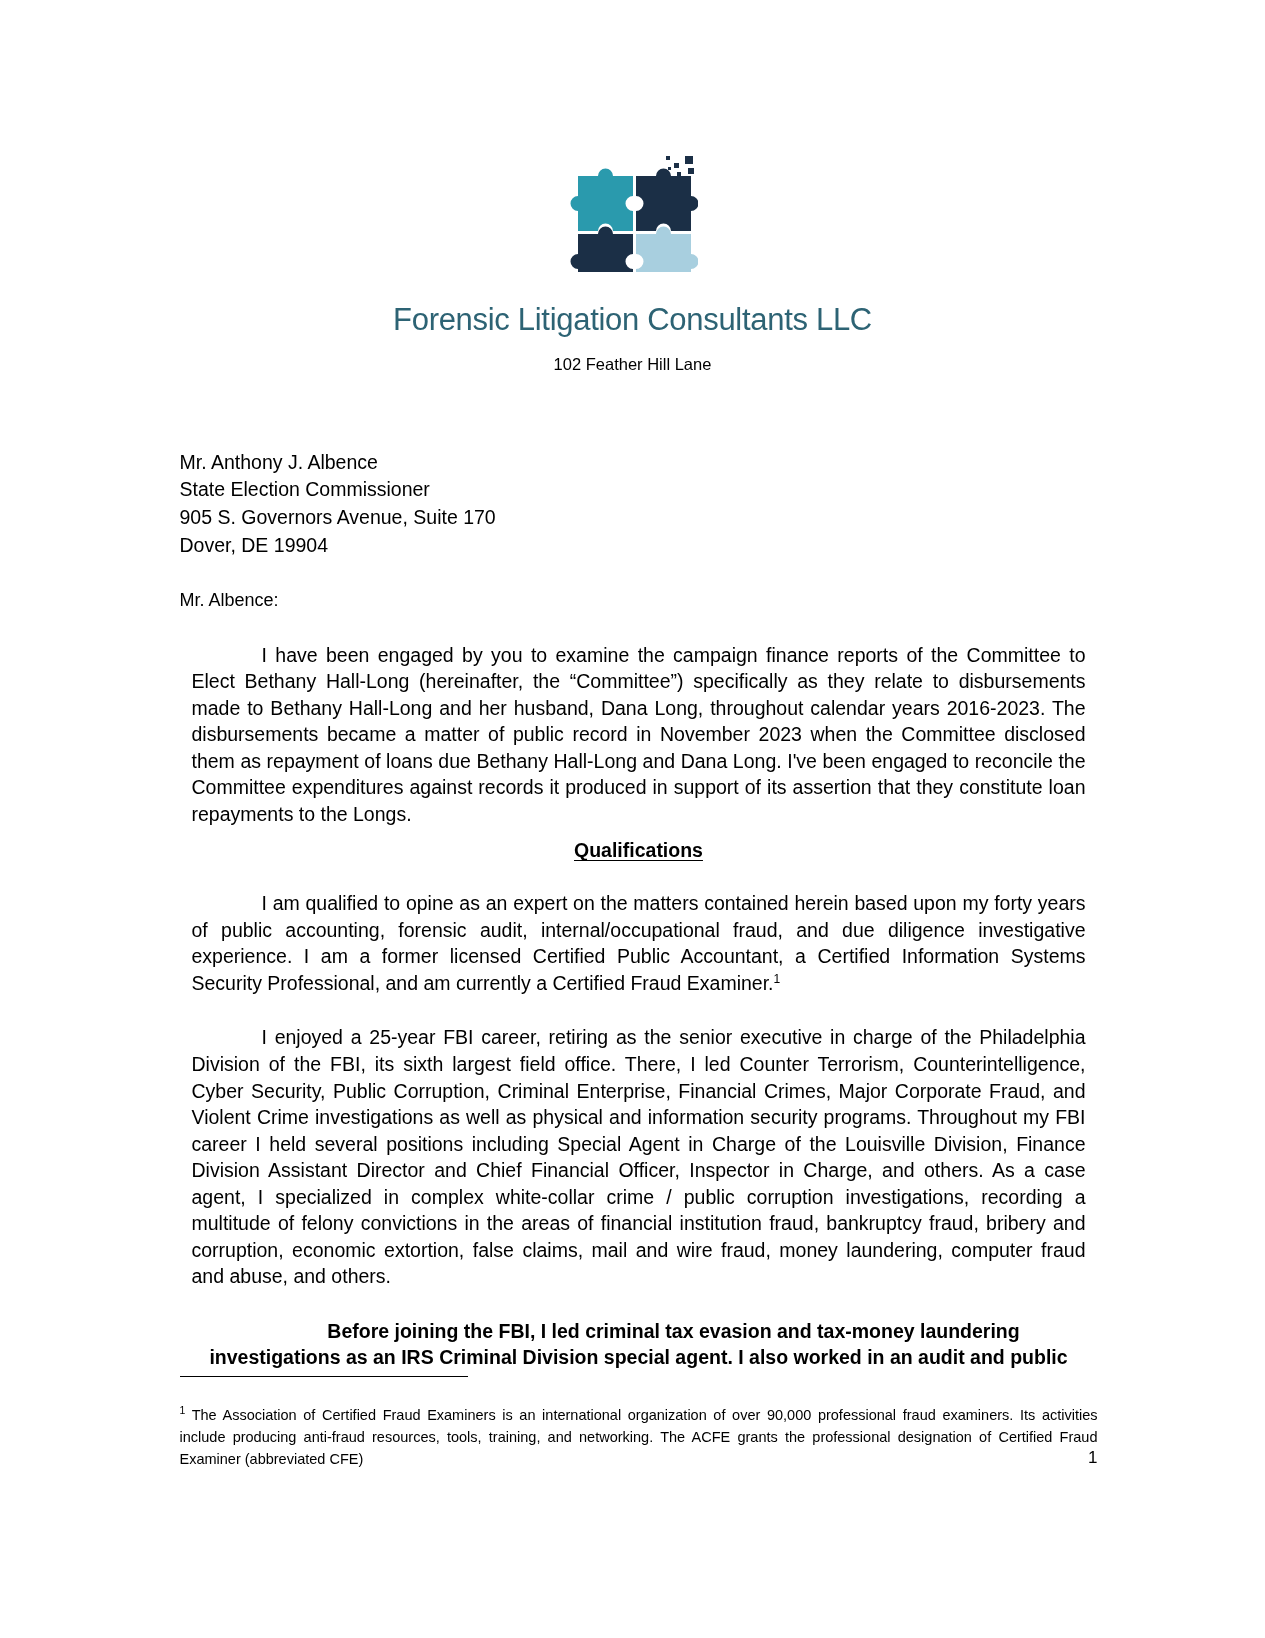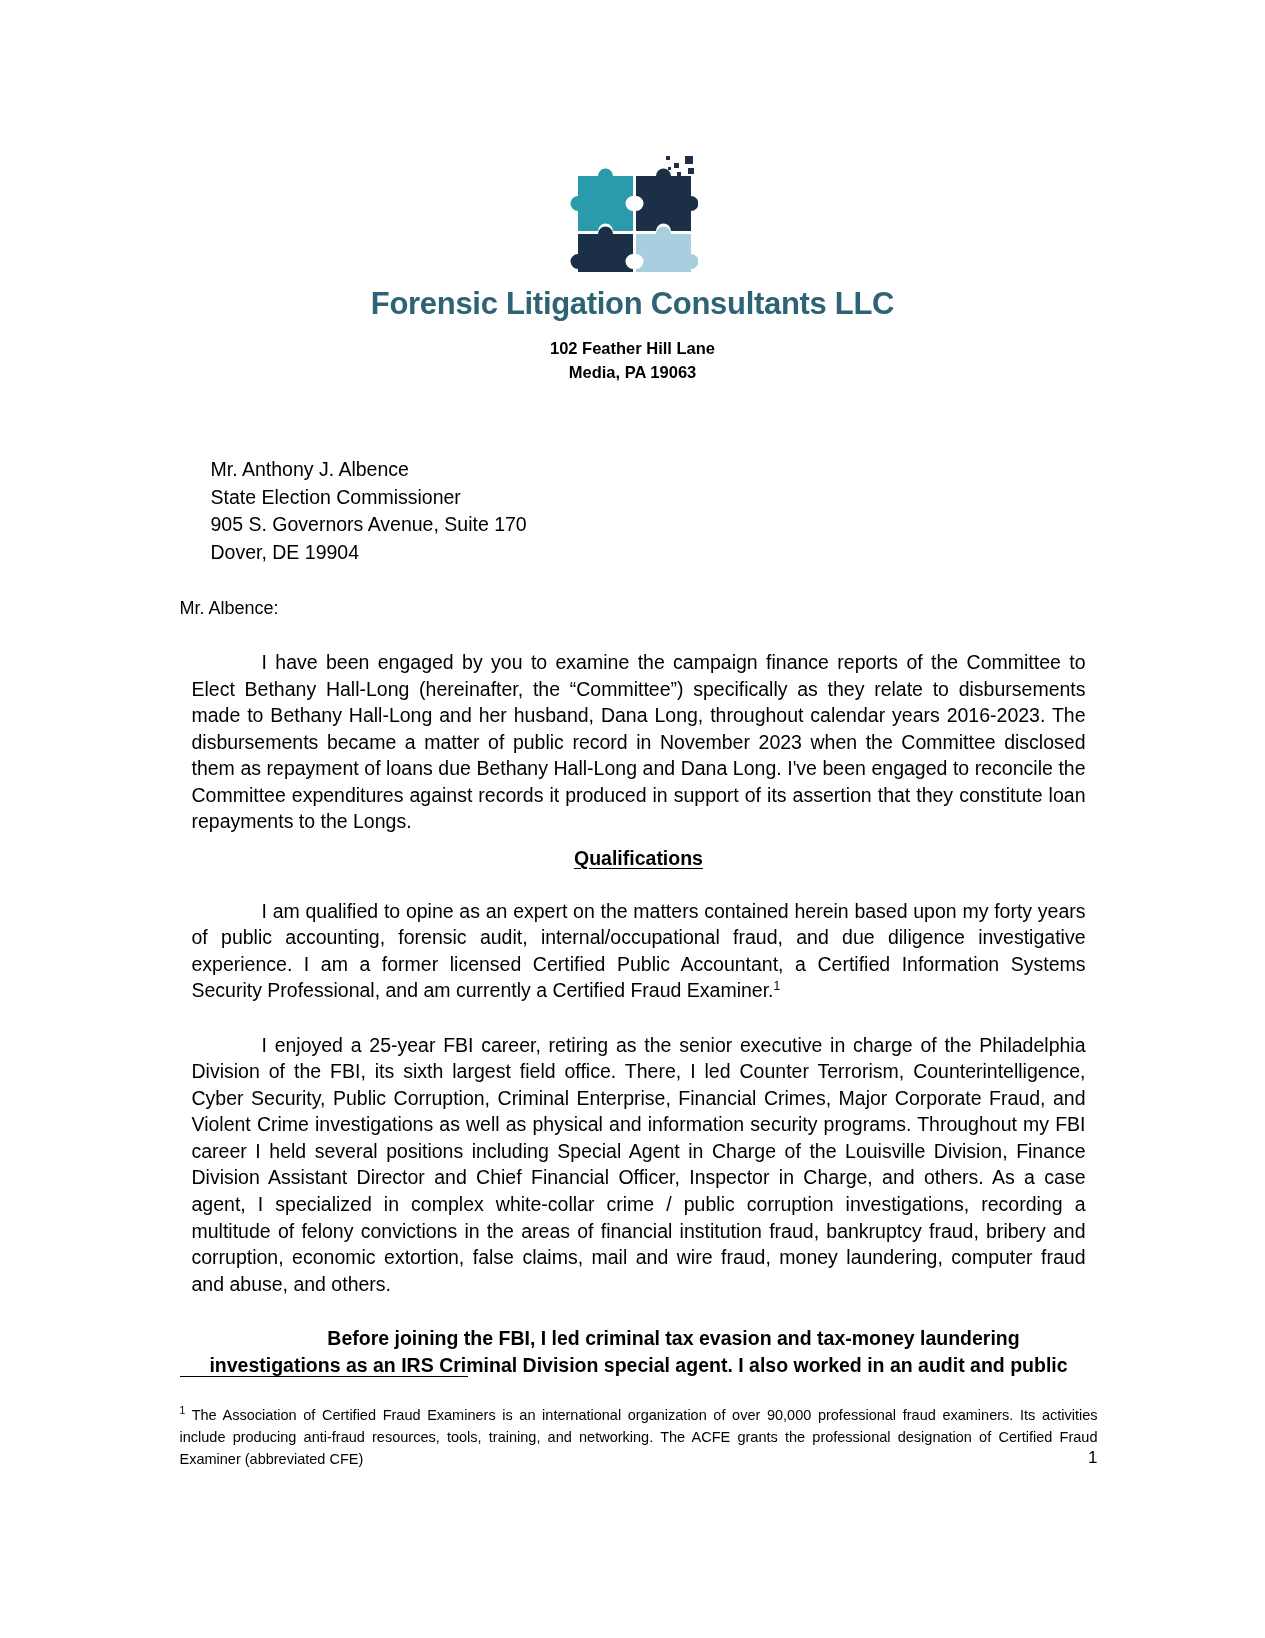--- a/index.html
+++ b/index.html
@@ -30,46 +30,45 @@
   }
   .logo-wrap {
     display: flex;
     justify-content: center;
     align-items: flex-start;
     height: 125px;
   }
   .logo-svg { display: block; }
 
   .company-name {
-    margin-top: 12px;
+    margin-top: 28px;
     font-size: 31px;
-    font-weight: bold;
+    font-weight: normal;
     letter-spacing: -0.3px;
     line-height: 1.1;
   }
   .addr-block {
     margin-top: 16px;
     font-size: 16.5px;
-    font-weight: bold;
+    font-weight: normal;
     line-height: 1.42;
   }
 
   
   .body-wrap {
     margin: 0 auto;
     width: 930px;
     padding-left: 12px;
     box-sizing: border-box;
   }
   .recipient {
     margin-top: 72px;
     font-size: 19.5px;
     line-height: 1.42;
     white-space: pre-line;
-    margin-left: 31px;
   }
   .salutation {
     margin-top: 29px;
     font-size: 18px;
     line-height: 1.42;
   }
   p.para {
     margin: 12px;
     margin-top: 28px;
     font-size: 19.5px;
@@ -166,21 +165,20 @@
         <rect x="98" y="6" width="4" height="4" fill="#1b2f46"></rect>
         <rect x="109" y="22" width="4" height="4" fill="#1b2f46"></rect>
         <rect x="100" y="17" width="3" height="3" fill="#1b2f46"></rect>
       </svg>
     </div>
 
     <div class="company-name" style="color: rgb(45, 99, 116);">Forensic Litigation Consultants LLC</div>
 
     <div class="addr-block">
       <div>102 Feather Hill Lane</div>
-      <div>Media, PA 19063</div>
     </div>
   </div>
 
   <div class="body-wrap">
 
     <div class="recipient">Mr. Anthony J. Albence
 State Election Commissioner
 905 S. Governors Avenue, Suite 170
 Dover, DE 19904</div>
 

